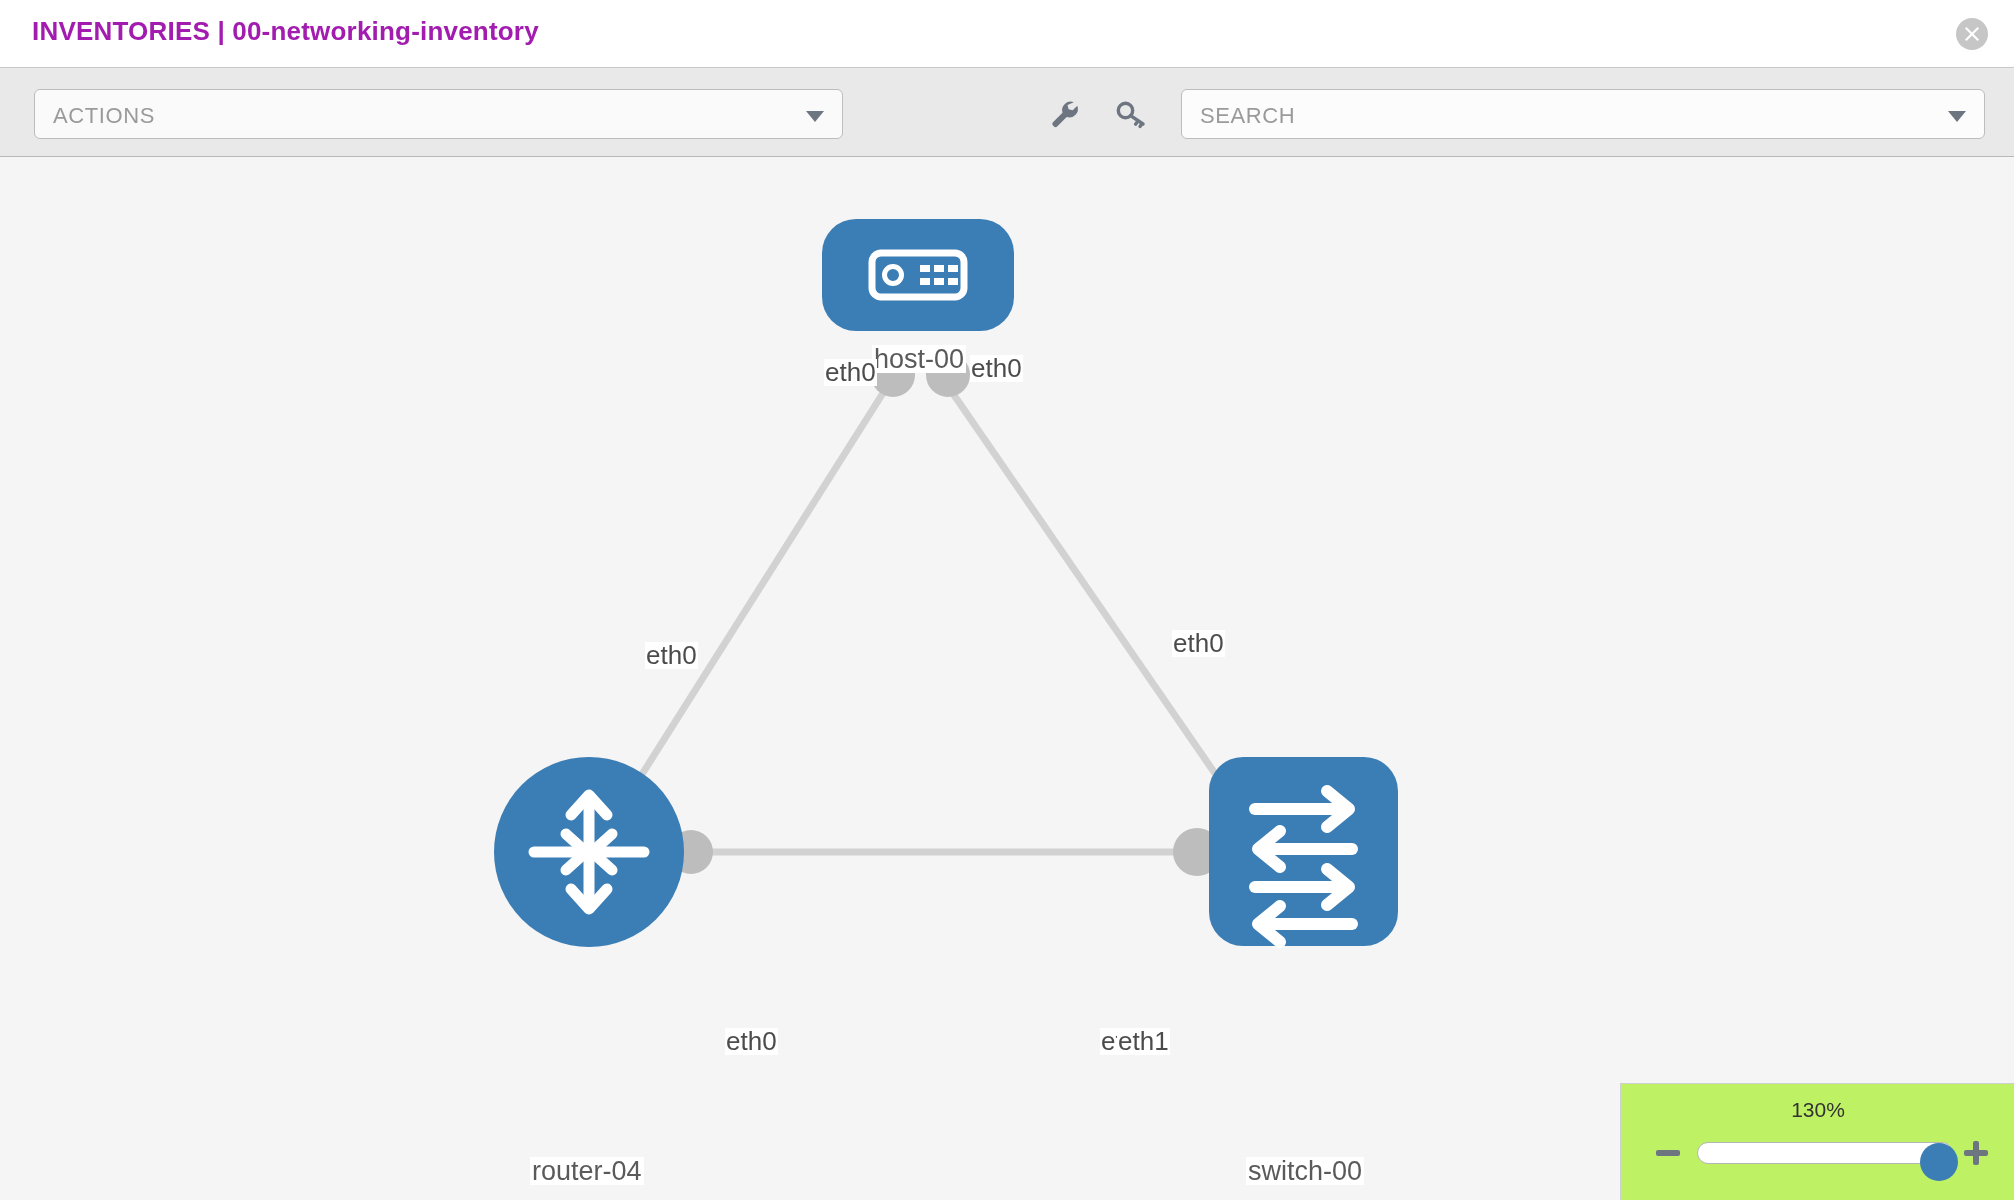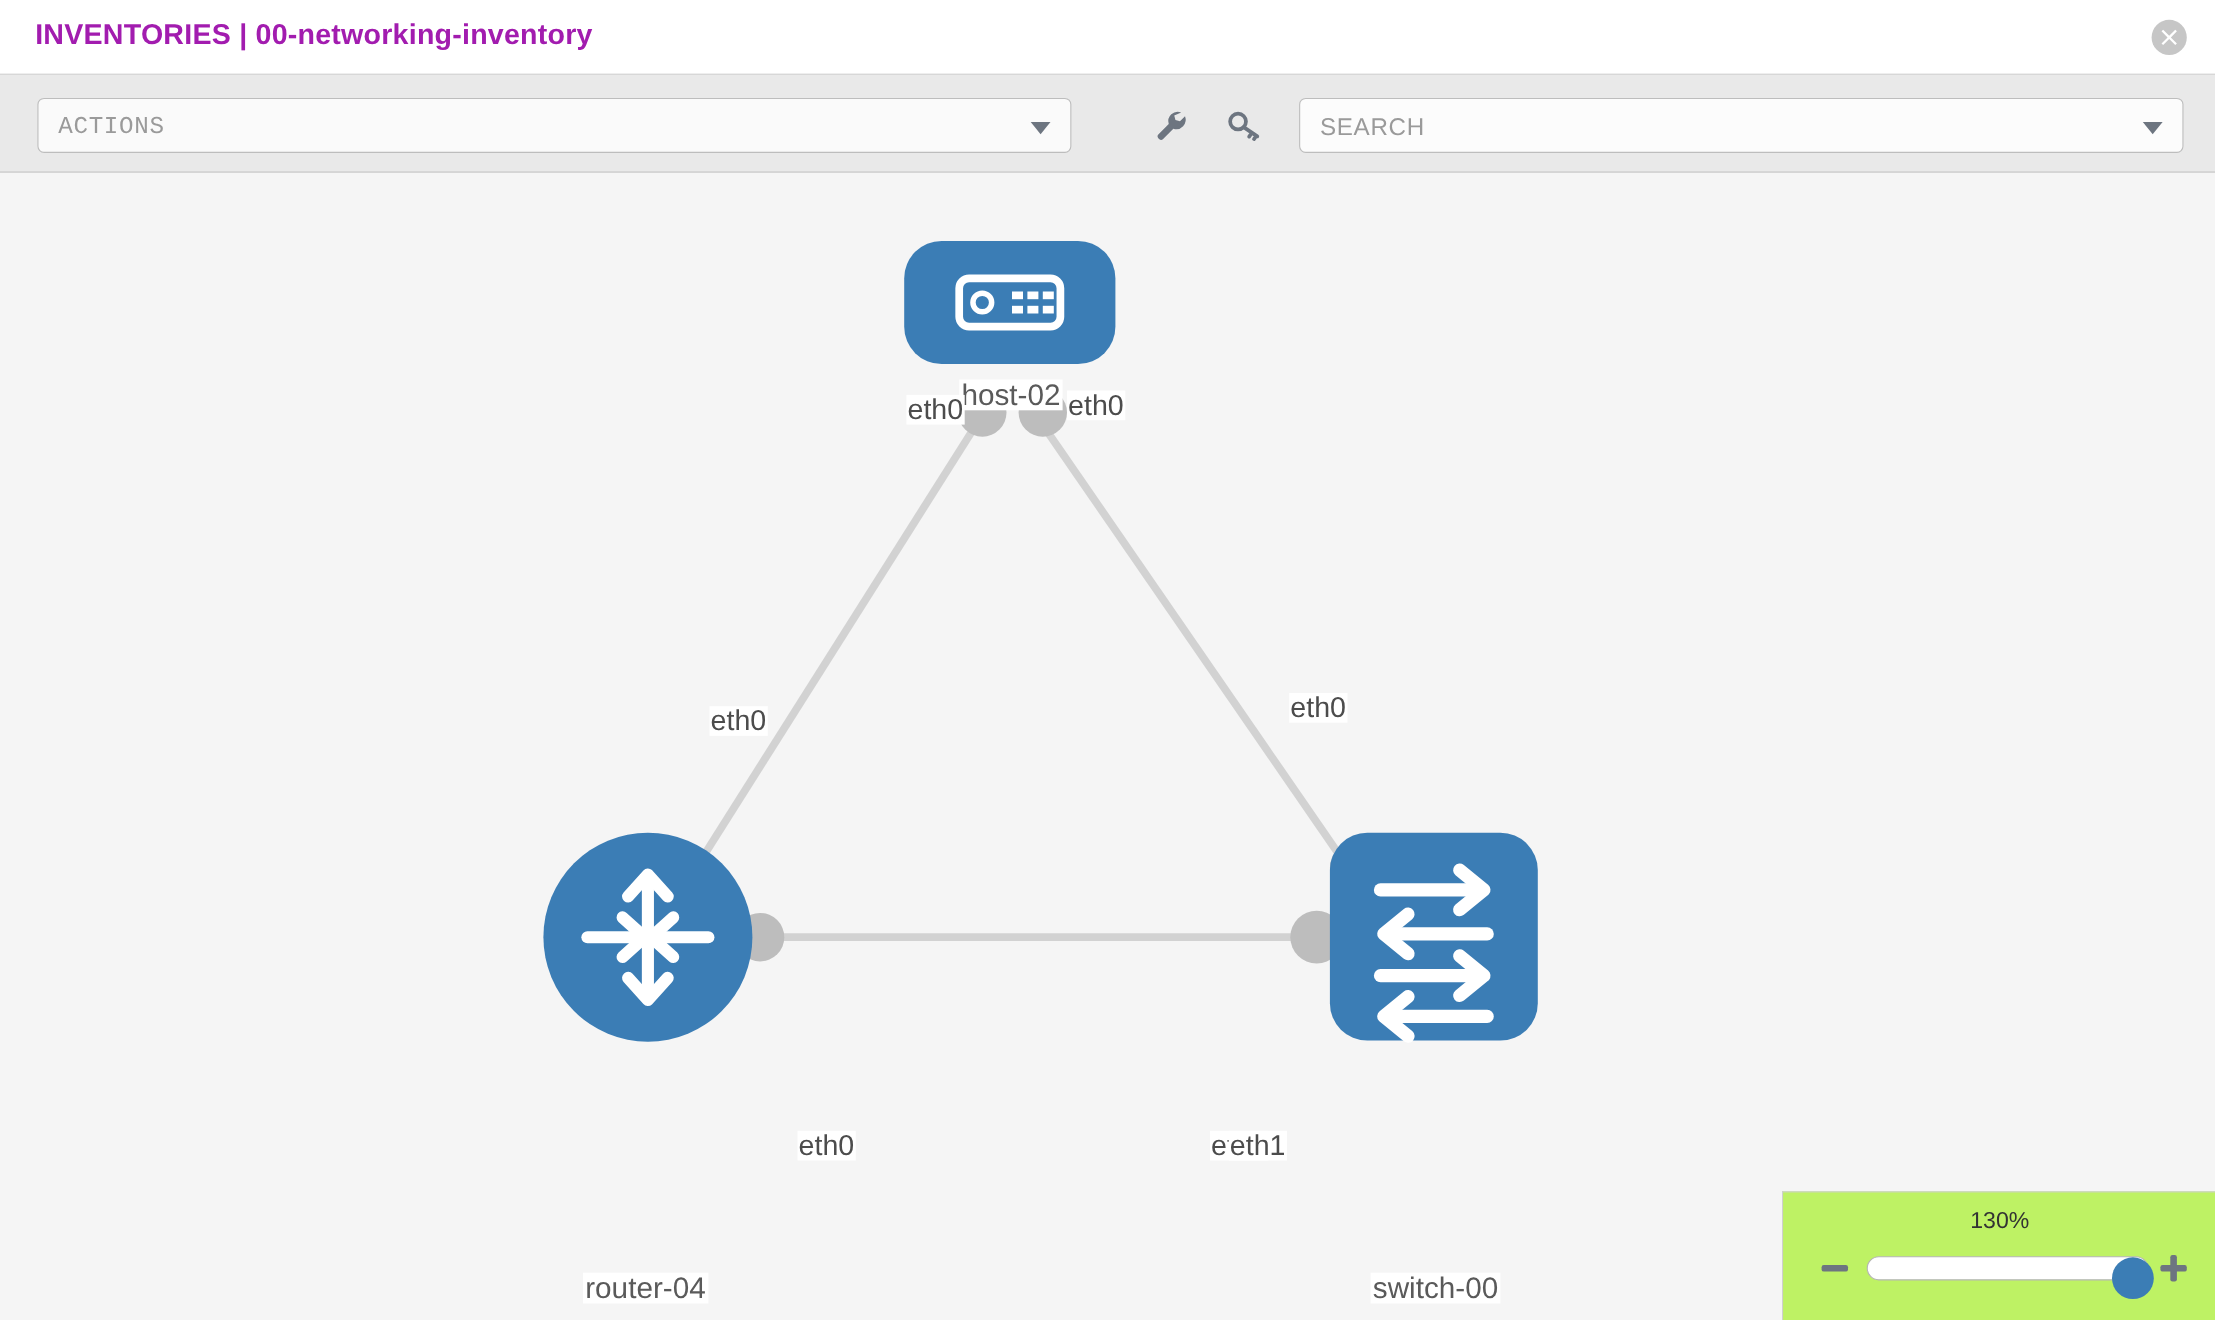--- a/index.html
+++ b/index.html
@@ -54,28 +54,27 @@
     width: 2014px;
     height: 89px;
     background: #e9e9e9;
     border-bottom: 1px solid #b8b8b8;
     box-sizing: border-box;
   }
   .actions-select {
     position: absolute;
     left: 34px;
     top: 21px;
-    width: 940px;
+    width: 809px;
     height: 50px;
     background: #fafafa;
     border: 1px solid #bdbdbd;
     border-radius: 6px;
     box-sizing: border-box;
     cursor: pointer;
-    font-family: Liberation Mono, monospace;
   }
   .actions-label {
     position: absolute;
     left: 18px;
     top: 13px;
     font-size: 22px;
     color: #9a9a9a;
     letter-spacing: 0.6px;
   }
   .caret {
@@ -315,21 +314,21 @@
 
         <path d="M1255 730 L1345 730"></path>
         <path d="M1327 712 L1349 730 L1327 748"></path>
 
         <path d="M1352 767 L1262 767"></path>
         <path d="M1280 749 L1258 767 L1280 785"></path>
       </g>
     </g>
   </svg>
 
-  <div class="node-label" style="left:872px; top:188px;">host-02</div>
+  <div class="node-label" style="left:872px; top:188px;">host-00</div>
   <div class="node-label" style="left:530px; top:1000px;">router-04</div>
   <div class="node-label" style="left:1246px; top:1000px;">switch-00</div>
 
   <div class="edge-label" style="left:824px; top:202px;">eth0</div>
   <div class="edge-label" style="left:970px; top:198px;">eth0</div>
   <div class="edge-label" style="left:645px; top:485px;">eth0</div>
   <div class="edge-label" style="left:1172px; top:473px;">eth0</div>
   <div class="edge-label" style="left:725px; top:871px;">eth0</div>
   <div class="edge-label" style="left:1100px; top:871px;">eth0</div>
   <div class="edge-label" style="left:1117px; top:871px;">eth1</div>

